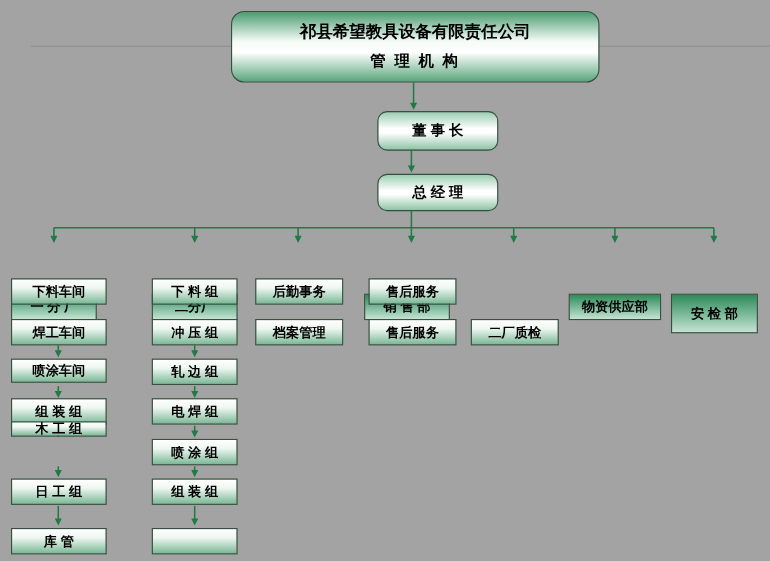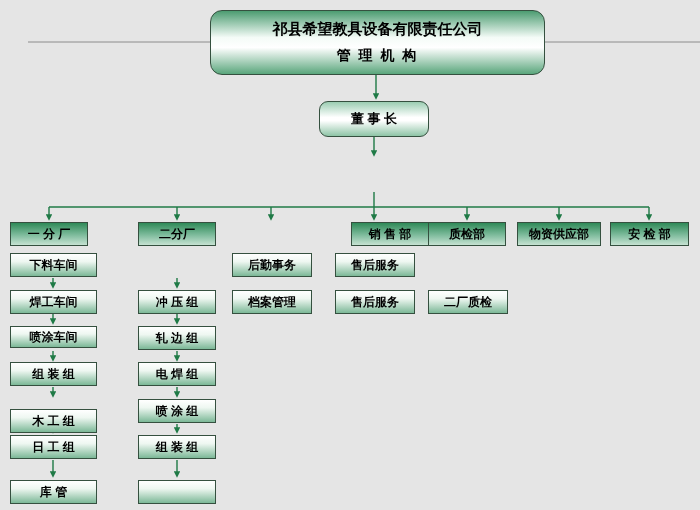--- a/index.html
+++ b/index.html
@@ -1,38 +1,39 @@
 <!DOCTYPE html>
 <html><head>
 <meta charset="utf-8">
 <style>
   html,body{margin:0;padding:0;background:#ffffff;}
   #stage{
-    position:relative;width:700px;height:510px;background:#e5e5e5;
+    position:relative;width:700px;height:510px;background:#a3a3a3;
     font-family:"Liberation Sans","DejaVu Sans",sans-serif;overflow:hidden;
   }
   #stage svg{position:absolute;left:0;top:0;z-index:1;}
   .box{
     position:absolute;box-sizing:border-box;border:1px solid #35503f;
     display:flex;align-items:center;justify-content:center;
     font-weight:bold;color:#000;font-size:12px;white-space:pre;z-index:2;
     text-align:center;
   }
   .rounded{border-radius:9px;}
   .title-box{
     border-radius:12px;flex-direction:column;justify-content:space-evenly;
     background:linear-gradient(180deg,#4c9c71 0%,#f4fbf7 42%,#ffffff 58%,#5aa67c 100%);
   }
   .t1{font-size:15px;}
   .t2{font-size:14px;letter-spacing:2px;}
   .exec{
     font-size:13px;
     background:linear-gradient(180deg,#9bcdb2 0%,#ffffff 45%,#ffffff 55%,#8ec4a6 100%);
+    margin-left:24px;
   }
-  .hdr{background:linear-gradient(180deg,#2f8a58 0%,#7fbc9d 55%,#c6e2d2 100%);}
+  .hdr{background:linear-gradient(180deg,#2f8a58 0%,#7fbc9d 55%,#c6e2d2 100%);margin-top:45px;}
   .sub{background:linear-gradient(180deg,#ffffff 0%,#eef7f1 35%,#7cb897 100%);}
 </style>
 </head>
 <body>
 
 <div id="stage">
 
   <svg width="700" height="510">
     <defs>
       <marker id="ah" viewBox="0 0 10 10" refX="1" refY="5" markerWidth="5" markerHeight="4.6" orient="auto">
@@ -72,36 +73,37 @@
       <line x1="177" y1="460" x2="177" y2="472" marker-end="url(#ah)"></line>
     </g>
   </svg>
 
   <div class="box title-box" style="left:210px;top:10px;width:335px;height:65px">
     <div class="t1">祁县希望教具设备有限责任公司</div>
     <div class="t2">管 理 机 构</div>
   </div>
 
   <div class="box rounded exec" style="left:319px;top:101px;width:110px;height:36px">董 事 长</div>
+  <div class="box rounded exec" style="left:319px;top:158px;width:110px;height:34px">总 经 理</div>
 
   <div class="box hdr" style="left:10px;top:222px;width:78px;height:24px">一 分 厂</div>
   <div class="box hdr" style="left:138px;top:222px;width:78px;height:24px">二分厂</div>
-  <div class="box hdr" style="left:351px;top:222px;width:78px;height:24px">销 售 部</div>
-  <div class="box hdr" style="left:428px;top:222px;width:78px;height:24px">质检部</div>
+  <div class="box hdr" style="left:331px;top:222px;width:78px;height:24px">销 售 部</div>
   <div class="box hdr" style="left:517px;top:222px;width:84px;height:24px">物资供应部</div>
-  <div class="box hdr" style="left:610px;top:222px;width:79px;height:24px">安 检 部</div>
+  <div class="box hdr" style="left:610px;top:222px;width:79px;height:36px">安 检 部</div>
 
   <div class="box sub" style="left:10px;top:253px;width:87px;height:24px">下料车间</div>
   <div class="box sub" style="left:10px;top:290px;width:87px;height:24px">焊工车间</div>
   <div class="box sub" style="left:10px;top:326px;width:87px;height:22px">喷涂车间</div>
   <div class="box sub" style="left:10px;top:362px;width:87px;height:24px">组 装 组</div>
-  <div class="box sub" style="left:10px;top:409px;width:87px;height:24px">木 工 组</div>
+  <div class="box sub" style="left:10px;top:383px;width:87px;height:14px">木 工 组</div>
   <div class="box sub" style="left:10px;top:435px;width:87px;height:24px">日 工 组</div>
   <div class="box sub" style="left:10px;top:480px;width:87px;height:24px">库 管</div>
 
+  <div class="box sub" style="left:138px;top:253px;width:78px;height:24px">下 料 组</div>
   <div class="box sub" style="left:138px;top:290px;width:78px;height:24px">冲 压 组</div>
   <div class="box sub" style="left:138px;top:326px;width:78px;height:24px">轧 边 组</div>
   <div class="box sub" style="left:138px;top:362px;width:78px;height:24px">电 焊 组</div>
   <div class="box sub" style="left:138px;top:399px;width:78px;height:24px">喷 涂 组</div>
   <div class="box sub" style="left:138px;top:435px;width:78px;height:24px">组 装 组</div>
   <div class="box sub" style="left:138px;top:480px;width:78px;height:24px"></div>
 
   <div class="box sub" style="left:232px;top:253px;width:80px;height:24px">后勤事务</div>
   <div class="box sub" style="left:232px;top:290px;width:80px;height:24px">档案管理</div>
 

